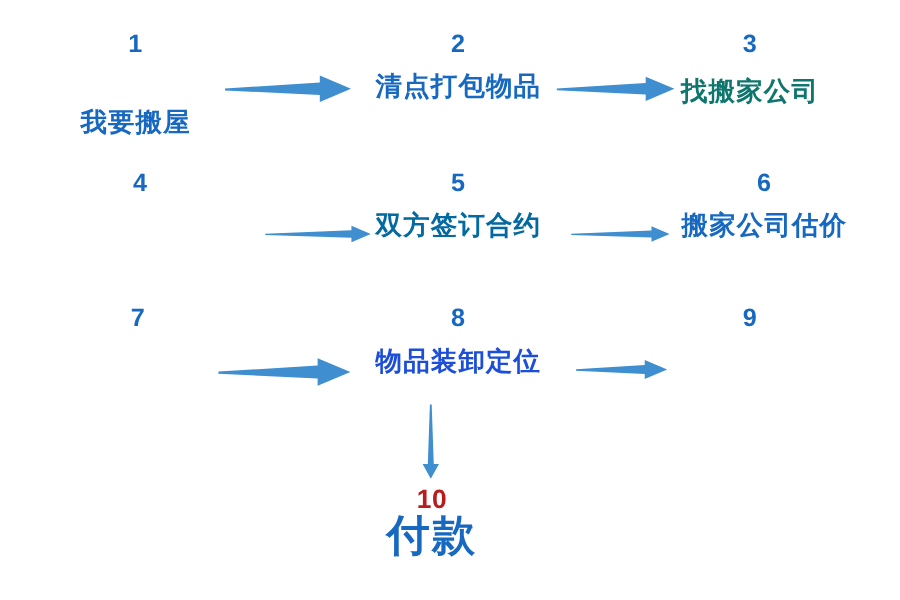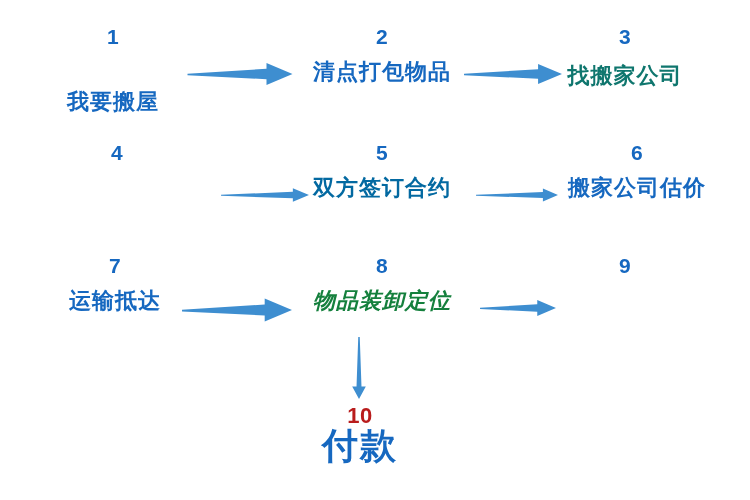--- a/index.html
+++ b/index.html
@@ -87,25 +87,24 @@
     <div class="step" style="left: 382px; top: 142px;">
       <div class="step-num" style="color: rgb(22, 104, 192);">5</div>
       <div class="step-label" style="color: #0369a1;">双方签订合约</div>
     </div>
     <div class="step" style="left: 637px; top: 142px;">
       <div class="step-num" style="color: rgb(22, 104, 192);">6</div>
       <div class="step-label" style="color: rgb(22, 104, 192);">搬家公司估价</div>
     </div>
     <div class="step" style="left: 115px; top: 255px;">
       <div class="step-num" style="color: rgb(22, 104, 192);">7</div>
-      <div class="step-label" style="color: rgb(22, 104, 192);">运输抵达</div>
     </div>
     <div class="step" style="left: 382px; top: 255px;">
       <div class="step-num" style="color: rgb(22, 104, 192);">8</div>
-      <div class="step-label" style="color: #15803d; font-style: italic;">物品装卸定位</div>
+      <div class="step-label" style="color: #1d4ed8;">物品装卸定位</div>
     </div>
     <div class="step" style="left: 625px; top: 255px;">
       <div class="step-num" style="color: rgb(22, 104, 192);">9</div>
     </div>
     <div class="step final" style="left: 360px; top: 405px;">
       <div class="step-num" style="color: #b91c1c;">10</div>
       <div class="step-label" style="color: rgb(22, 104, 192);">付款</div>
     </div>
     <div class="arrow" style="left: 240px; top: 74px;">
       <svg width="105" height="28" viewBox="0 0 105 28">

